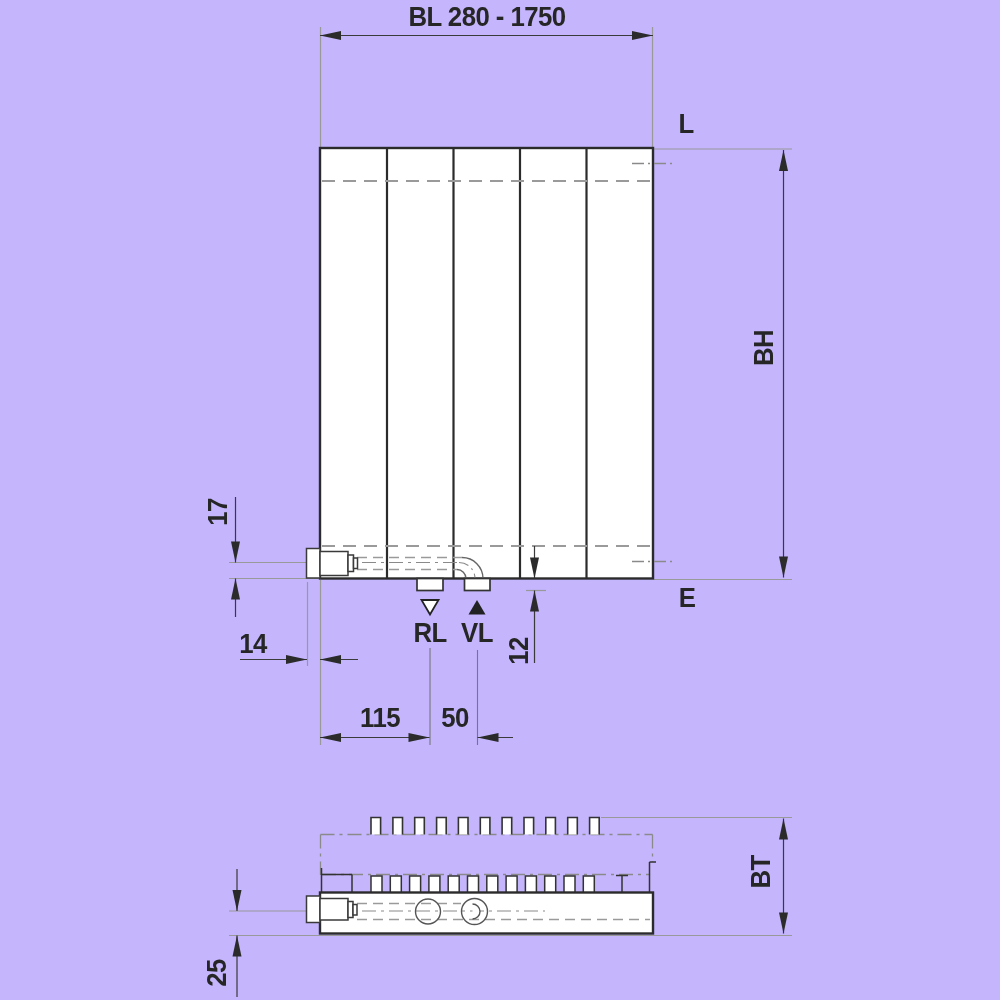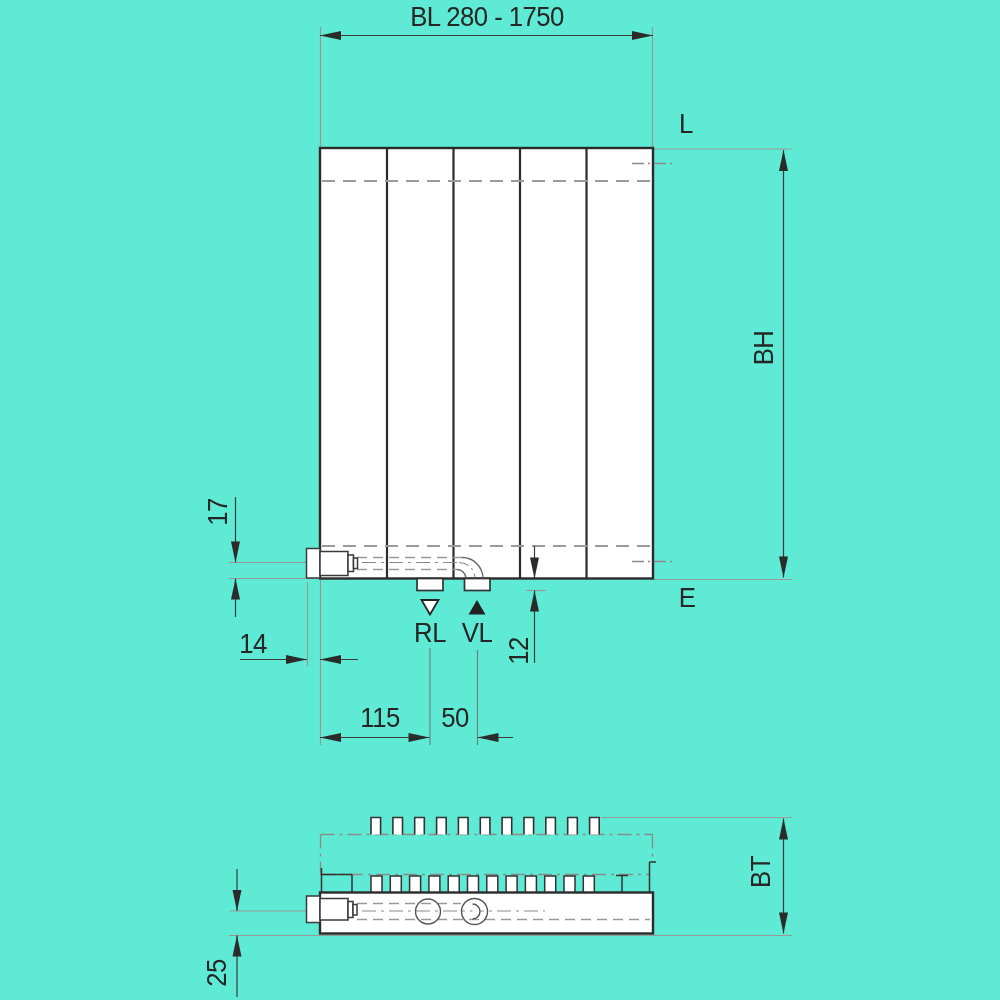--- a/index.html
+++ b/index.html
@@ -1,17 +1,17 @@
 <!DOCTYPE html>
 <html><head>
 <meta charset="utf-8">
 <style>
   html,body{margin:0;padding:0;background:#fff;}
-  .canvas{position:relative;width:1000px;height:1000px;background:#5eead4;overflow:hidden;
-          font-family:"Liberation Sans",sans-serif;}
+  .canvas{position:relative;width:1000px;height:1000px;background:#c4b5fd;overflow:hidden;
+          font-family:"Liberation Sans",sans-serif;font-weight:bold;}
   .linework{position:absolute;left:0;top:0;}
   .lbl{position:absolute;font-size:28px;line-height:1;color:#262626;white-space:nowrap;
        letter-spacing:-0.6px;transform:translate(-50%,-50%) scaleX(0.92);}
   .lbl.v{transform:translate(-50%,-50%) rotate(-90deg) scaleX(0.92);}
 </style>
 </head>
 <body>
 
 <div class="canvas">
 

